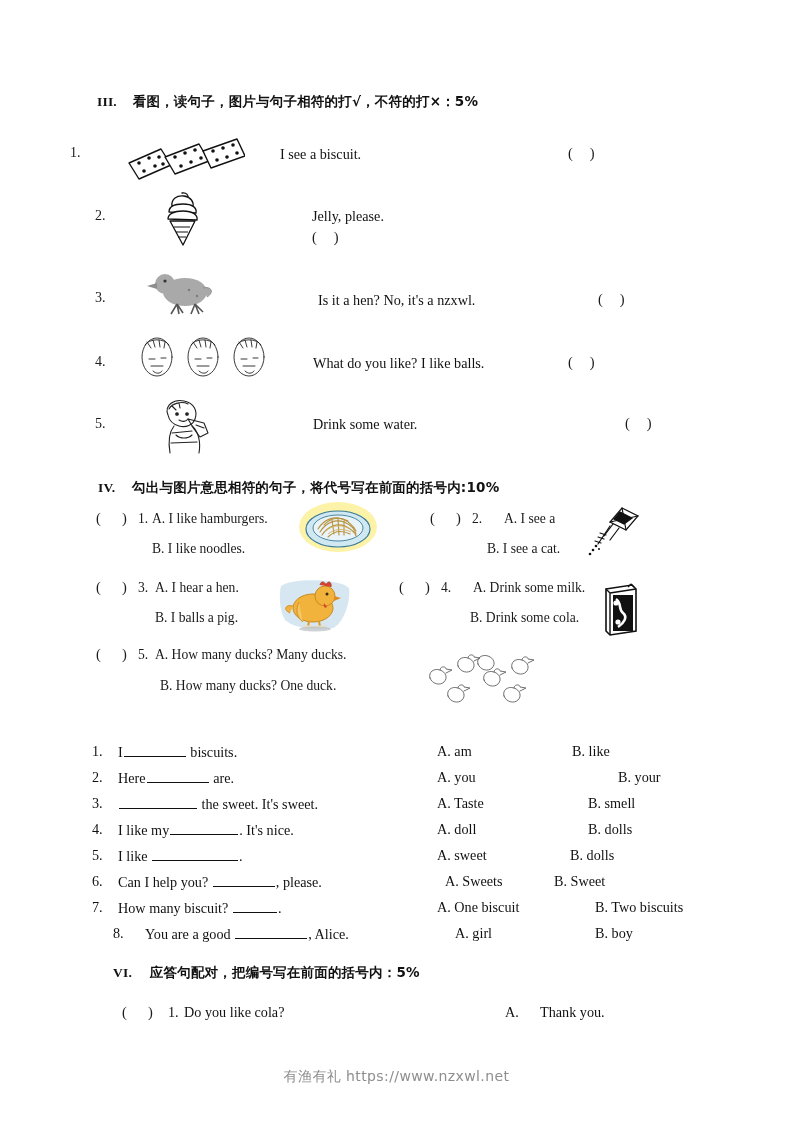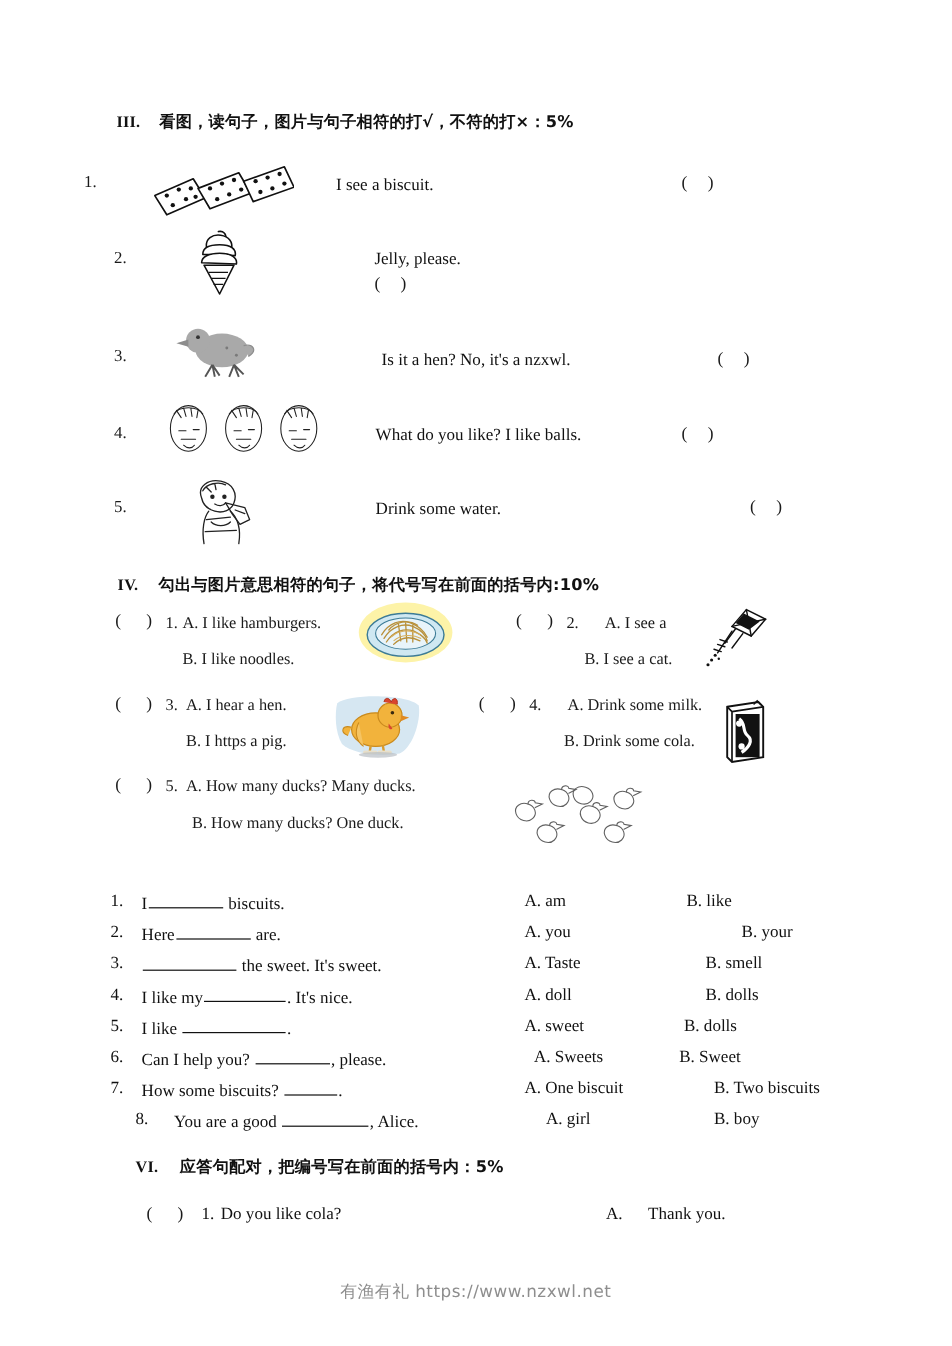--- a/index.html
+++ b/index.html
@@ -257,21 +257,21 @@
           <circle cx="7" cy="48" r="1.3"></circle>
         <circle cx="4" cy="52" r="1.3"></circle>
           <circle cx="13" cy="47" r="1"></circle>
       </g>
     </svg>
   </div>
 
   <div class="abs paren" style="left:96px; top:579px;">(     )</div>
   <div class="abs txt-sm" style="left:138px; top:580px;">3.</div>
   <div class="abs txt-sm" style="left:155px; top:580px;">A. I hear a hen.</div>
-  <div class="abs txt-sm" style="left:155px; top:610px;">B. I https a pig.</div>
+  <div class="abs txt-sm" style="left:155px; top:610px;">B. I balls a pig.</div>
 
   <div class="fig" style="left:277px; top:576px;">
     <svg width="76" height="56" viewBox="0 0 76 56">
       <path d="M4 10 C14 2 62 2 72 12 C74 26 66 48 56 52 C40 55 16 52 8 44 C2 34 2 18 4 10 Z" fill="#d6e7f2"></path>
       <ellipse cx="36" cy="32" rx="20" ry="14" fill="#f2b33c" stroke="#c98a1e" stroke-width="1"></ellipse>
       <path d="M22 26 C18 34 20 42 26 46" fill="#f5c463" stroke="#c98a1e" stroke-width="0.9"></path>
       <circle cx="48" cy="20" r="10" fill="#f2b33c" stroke="#c98a1e" stroke-width="1"></circle>
       <path d="M43 9 C44 4 48 6 49 9 C51 4 55 6 54 11" fill="#d9452f" stroke="#a8301f" stroke-width="0.8"></path>
       <path d="M57 20 L64 22 L57 25 Z" fill="#e08a22"></path>
       <path d="M47 27 C46 31 48 33 50 31" fill="#d9452f"></path>
@@ -373,25 +373,25 @@
     <span>I like</span> <span class="blank" style="width:86px"></span><span>.</span>
   </div>
   <div class="abs txt" style="left:437px; top:847px;">A. sweet</div>
   <div class="abs txt" style="left:570px; top:847px;">B. dolls</div>
 
   <div class="abs txt" style="left:92px; top:873px;">6.</div>
   <div class="abs txt" style="left:118px; top:873px;">
     <span>Can I help you?</span> <span class="blank" style="width:62px"></span><span>, please.</span>
   </div>
   <div class="abs txt" style="left:445px; top:873px;">A. Sweets</div>
-  <div class="abs txt" style="left:566px; top:873px;font-family:Liberation Serif, serif;">B. Sweet</div>
+  <div class="abs txt" style="left:554px; top:873px;font-family:Liberation Serif, serif;">B. Sweet</div>
 
   <div class="abs txt" style="left:92px; top:899px;">7.</div>
   <div class="abs txt" style="left:118px; top:899px;">
-    <span>How some biscuits?</span> <span class="blank" style="width:44px"></span><span>.</span>
+    <span>How many biscuit?</span> <span class="blank" style="width:44px"></span><span>.</span>
   </div>
   <div class="abs txt" style="left:437px; top:899px;text-align:right;">A. One biscuit</div>
   <div class="abs txt" style="left:595px; top:899px;">B. Two biscuits</div>
 
   <div class="abs txt" style="left:113px; top:925px;">8.</div>
   <div class="abs txt" style="left:145px; top:925px;">
     <span>You are a good</span> <span class="blank" style="width:72px"></span><span>, Alice.</span>
   </div>
   <div class="abs txt" style="left:455px; top:925px;">A. girl</div>
   <div class="abs txt" style="left:595px; top:925px;">B. boy</div>

